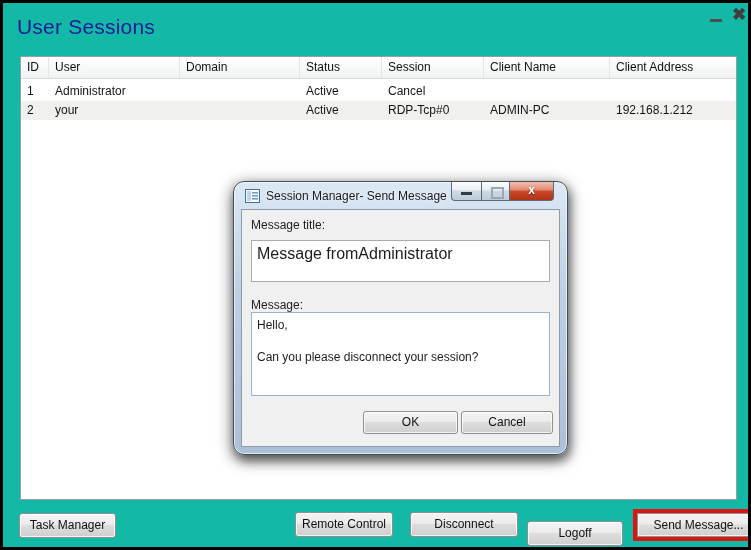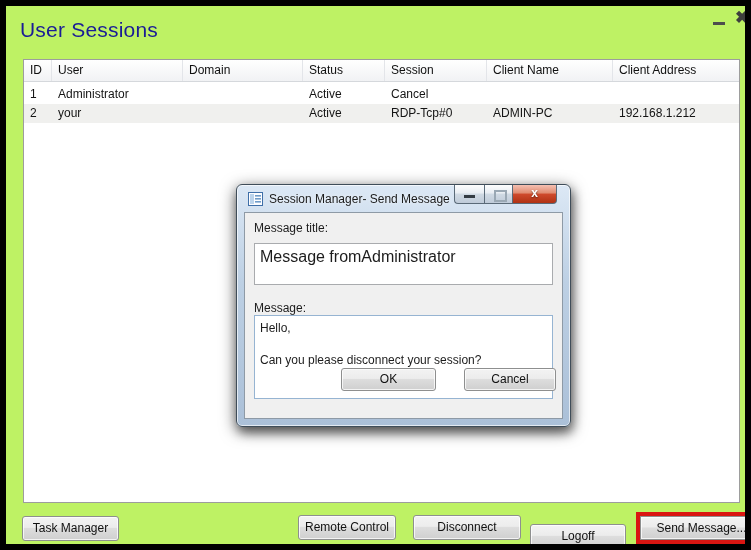--- a/index.html
+++ b/index.html
@@ -1,21 +1,21 @@
 <!DOCTYPE html>
 <html><head>
 <meta charset="utf-8">
 <style>
   * { margin:0; padding:0; box-sizing:border-box; }
   html,body { background:#888; }
   body { font-family:"Liberation Sans", sans-serif; }
 
   #window {
     position:relative; width:751px; height:550px; margin:0 auto;
-    background:#bef264; border:6px solid #000000; overflow:hidden;
+    background:#14b8a6; border:3px solid #000000; overflow:hidden;
   }
 
   
   .page-title {
     position:absolute; left:14px; top:12px;
     font-size:21px; color:#1a1c96; letter-spacing:0.2px;
   }
   .win-min {
     position:absolute; left:705px; top:12px; width:16px; height:10px; cursor:default;
   }
@@ -41,22 +41,22 @@
   .lv-row { display:flex; height:19px; font-size:12px; color:#141414; }
   .lv-row .cell { line-height:19px; padding-left:6px; overflow:hidden; white-space:nowrap; }
   .lv-row.alt { background:#f0f0ee; }
   .c0{width:28px;} .c1{width:131px;} .c2{width:120px;} .c3{width:82px;}
   .c4{width:102px;} .c5{width:126px;} .c6{flex:1;}
   .lv-row { margin-top:0; }
   .lv-body .lv-row:first-child { margin-top:3px; }
 
   
   .dialog {
-    position:absolute; left:230px; top:178px; width:335px; height:243px;
-    border:1px solid #3f4d59; border-radius:6px;
+    position:absolute; left:230px; top:178px; width:335px; height:274px;
+    border:1px solid #3f4d59; border-radius:11px;
     background:linear-gradient(#dce8f5,#bdd0e4 40%,#abc0d8);
     box-shadow: inset 0 0 0 1px rgba(255,255,255,.65), 0 4px 16px rgba(0,0,0,.62), 2px 6px 10px rgba(0,0,0,.35);
   }
   .dlg-titlebar {
     position:absolute; left:0; top:0; right:0; height:27px;
     display:flex; align-items:center; padding-left:11px;
   }
   .dlg-icon { width:15px; height:14px; margin-right:6px; flex:0 0 auto; }
   .dlg-title { font-size:12px; color:#1b1b1b; text-shadow:0 0 4px rgba(255,255,255,.9); white-space:nowrap; }
 
@@ -94,21 +94,21 @@
     padding:4px 5px; overflow:hidden;
   }
   .dlg-msg-label { margin-top:16px; }
   .dlg-msg-input {
     display:block; width:100%; height:84px; resize:none;
     background:#ffffff; border:1px solid #96b4d2; outline:none;
     font-family:"Liberation Sans", sans-serif; font-size:12px; color:#1c1c1c;
     padding:4px 5px; line-height:16px; overflow:hidden;
   }
   .dlg-buttons {
-    position:absolute; right:6px; bottom:27px; display:flex; gap:28px;
+    position:absolute; right:6px; bottom:12px; display:flex; gap:3px;
   }
 
   
   .btn {
     display:inline-block; border:1px solid #8e8f8f; border-radius:3px;
     background:linear-gradient(#f3f3f3,#ececec 45%,#dddddd 50%,#cfcfcf);
     font-family:"Liberation Sans", sans-serif; font-size:12px; color:#111;
     text-align:center; cursor:default;
     box-shadow: inset 0 0 0 1px rgba(255,255,255,.75);
   }

